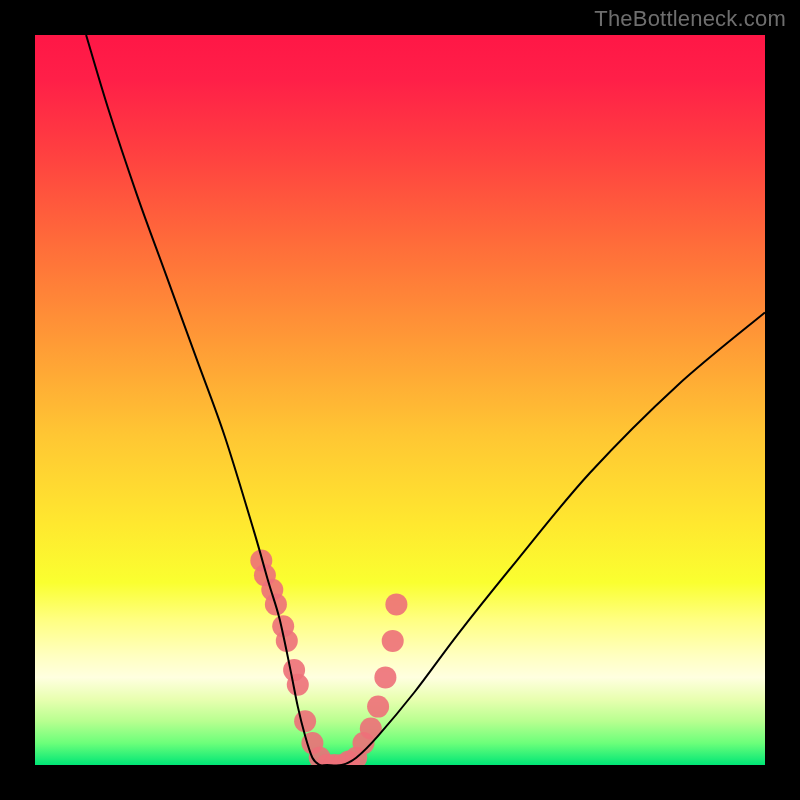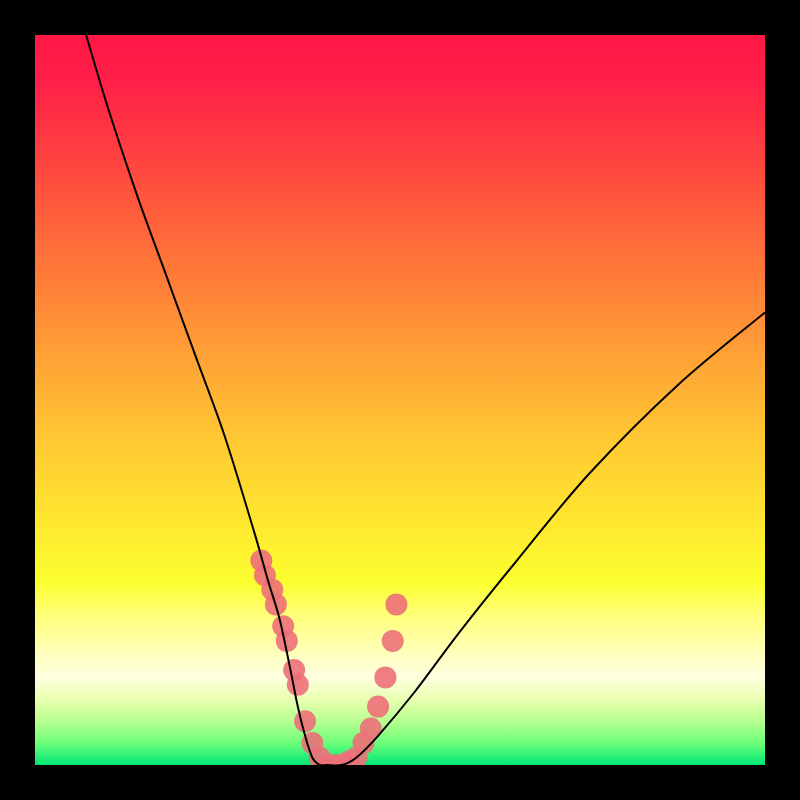--- a/index.html
+++ b/index.html
@@ -92,13 +92,14 @@
           <circle cx="343.1" cy="671.6" r="11" fill="#ed7079" fill-opacity="0.9"></circle>
           <circle cx="350.4" cy="642.4" r="11" fill="#ed7079" fill-opacity="0.9"></circle>
           <circle cx="357.7" cy="605.9" r="11" fill="#ed7079" fill-opacity="0.9"></circle>
           <circle cx="361.4" cy="569.4" r="11" fill="#ed7079" fill-opacity="0.9"></circle>
         </g>
 
       <path id="curve-path" fill="none" stroke="#000" stroke-width="2" d="M 51.1 0.0 C 54.8 12.2, 64.5 46.2, 73.0 73.0 C 81.5 99.8, 92.5 132.6, 102.2 160.6 C 111.9 188.6, 121.7 214.1, 131.4 240.9 C 141.1 267.7, 150.9 294.4, 160.6 321.2 C 170.3 348.0, 180.1 372.3, 189.8 401.5 C 199.5 430.7, 211.7 472.1, 219.0 496.4 C 226.3 520.7, 229.3 532.9, 233.6 547.5 C 237.9 562.1, 240.9 569.4, 244.6 584.0 C 248.2 598.6, 252.5 620.5, 255.5 635.1 C 258.5 649.7, 260.4 660.7, 262.8 671.6 C 265.2 682.5, 267.7 692.3, 270.1 700.8 C 272.5 709.3, 275.0 717.8, 277.4 722.7 C 279.8 727.6, 282.3 728.8, 284.7 730.0 C 287.1 731.2, 288.4 730.0, 292.0 730.0 C 295.6 730.0, 301.7 731.2, 306.6 730.0 C 311.5 728.8, 315.1 727.6, 321.2 722.7 C 327.3 717.8, 333.4 711.8, 343.1 700.8 C 352.8 689.8, 366.2 674.0, 379.6 657.0 C 393.0 640.0, 406.4 620.5, 423.4 598.6 C 440.4 576.7, 459.9 552.4, 481.8 525.6 C 503.7 498.8, 528.0 467.2, 554.8 438.0 C 581.6 408.8, 613.2 377.2, 642.4 350.4 C 671.6 323.6, 715.4 289.6, 730.0 277.4"></path>
     </svg>
   </div>
 
+  <div class="credit">TheBottleneck.com</div>
 </div>
 
 </body></html>

